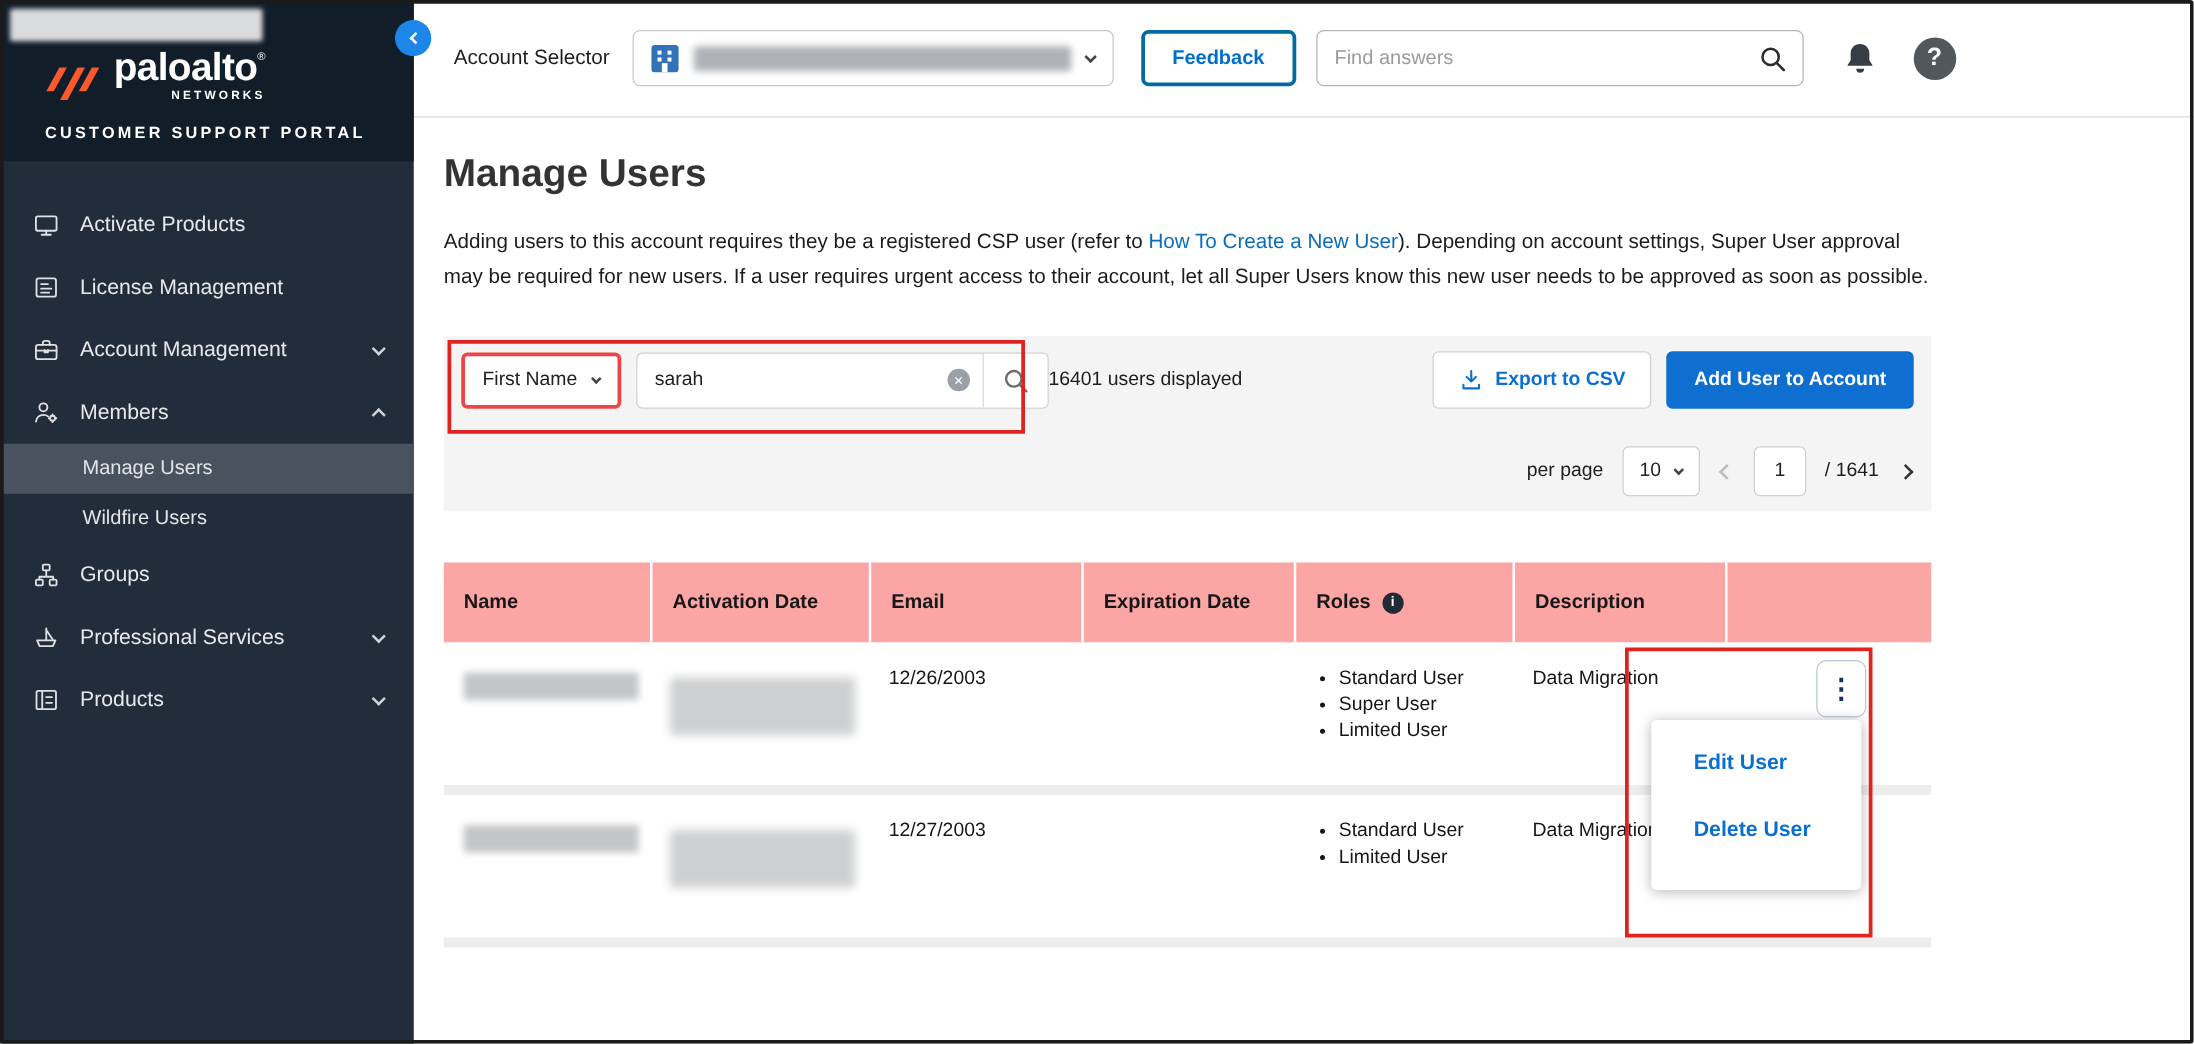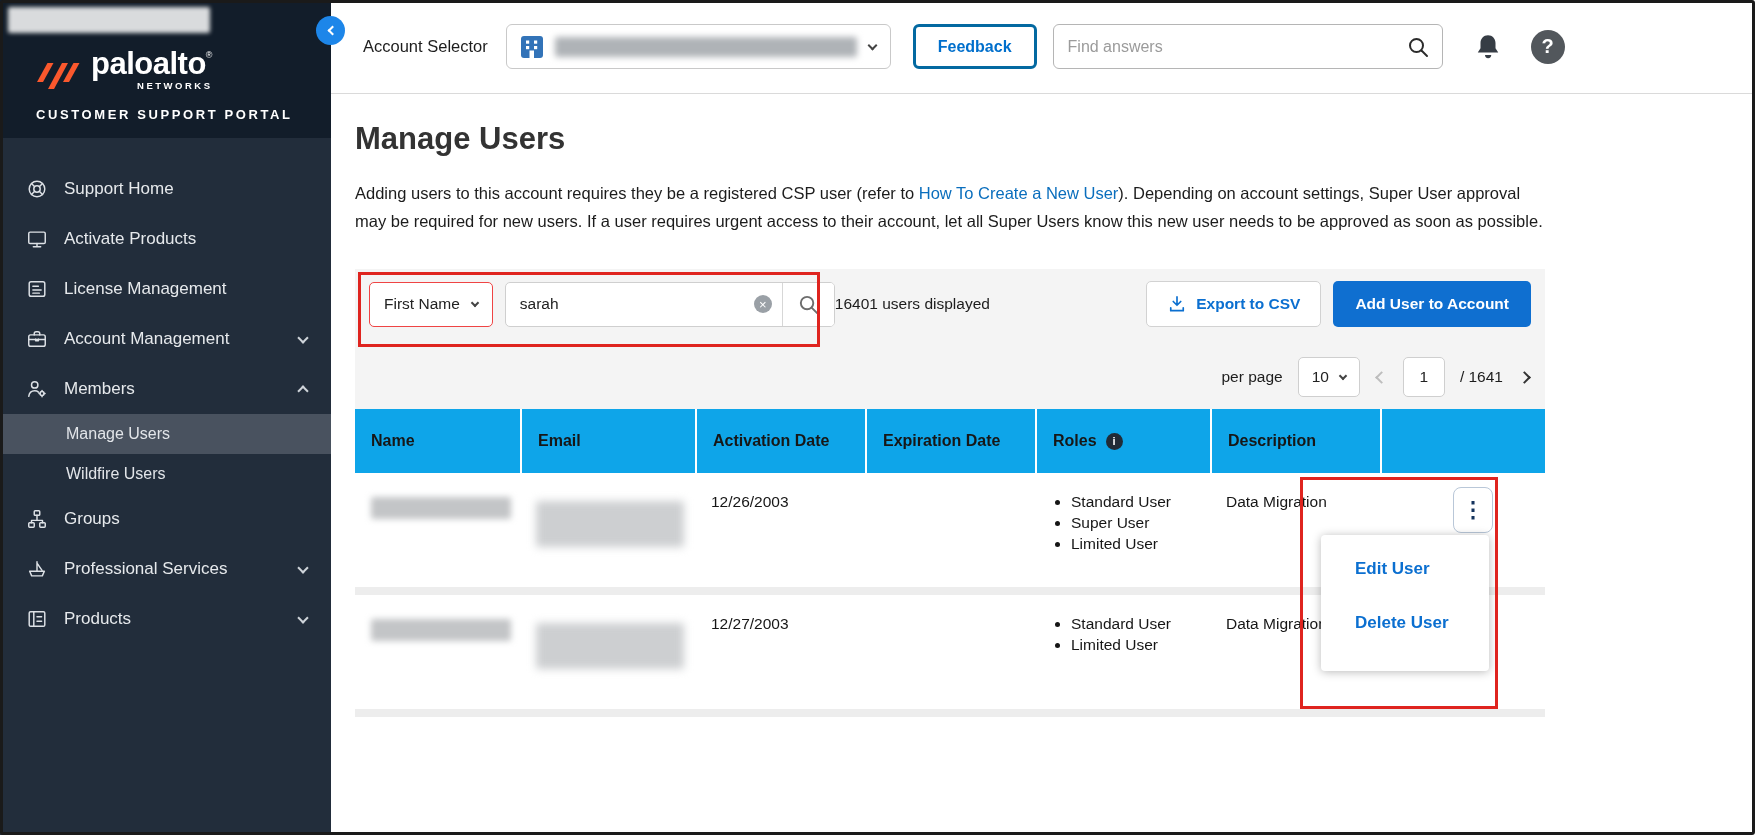--- a/index.html
+++ b/index.html
@@ -10,21 +10,21 @@
   .chev {display:inline-block; width:8px; height:8px; border-right:2px solid currentColor; border-bottom:2px solid currentColor;}
   .chev.down {transform:rotate(45deg); margin-top:-3px;}
   .chev.up {transform:rotate(-135deg); margin-top:3px;}
   .chev.left {transform:rotate(135deg);}
   .chev.right {transform:rotate(-45deg);}
 
   
   .sidebar {position:absolute; left:0; top:0; bottom:0; width:331px; background:#222d3b; z-index:5;}
   .sidebar-header {background:#121d2a; padding:40px 0 16px 0; position:relative;}
   .top-redact {position:absolute; left:8px; top:7px; width:202px; height:26px; background:#d9dbdd; filter:blur(2px); border-radius:2px;}
-  .logo-row {display:flex; align-items:flex-end; gap:9px; padding-left:36px;margin-top:10px;}
+  .logo-row {display:flex; align-items:flex-end; gap:9px; padding-left:36px;}
   .logo-text {color:#fff; font-size:31px; font-weight:bold; letter-spacing:-0.5px; line-height:0.9;}
   .logo-reg {color:#fff; font-size:9px; vertical-align:top;}
   .logo-networks {color:#fff; font-size:9.5px; font-weight:bold; letter-spacing:2.5px; text-align:right; margin-top:2px;}
   .portal-label {color:#fff; font-size:13px; font-weight:bold; letter-spacing:2.6px; padding:16px 0 0 36px;}
   .nav {padding-top:26px;}
   .nav-item {display:flex; align-items:center; gap:16px; padding:14px 24px 14px 26px; color:#e6e9ec; font-size:17px; cursor:pointer;}
   .nav-item .chev {color:#cfd4da; margin-left:auto;}
   .nav-item .ext-wrap {margin-left:auto; display:flex;}
   .subnav .sub-item {padding:11px 20px 11px 66px; color:#e2e5e9; font-size:16px; cursor:pointer;}
   .subnav .sub-item.selected {background:#49525f;}
@@ -52,21 +52,21 @@
 
   
   .content {position:absolute; left:331px; top:95px; right:0; bottom:0; padding:26px 0 0 24px; overflow:hidden; background:#fff;}
   .content-inner {width:1190px; position:relative;}
   .page-title {font-size:31px; font-weight:600; color:#333;}
   .intro {margin-top:22px; font-size:16.5px; color:#1c1c1c; line-height:1.7;}
   .intro a {color:#0a6ebd; text-decoration:none;}
 
   .panel {margin-top:34px; background:#f4f4f4; height:140px; position:relative; padding:10px 14px;}
   .panel-row1 {display:flex; align-items:center; height:46px; margin-top:2px;}
-  .filter-dd {height:45px; background:#fff; border:1px solid #ef4444; border-radius:5px; display:flex; align-items:center; gap:12px; padding:0 14px; font-size:15.5px; color:#222; cursor:pointer; font-family:inherit;}
+  .filter-dd {height:45px; background:#fff; border:3px solid #ef4444; border-radius:5px; display:flex; align-items:center; gap:12px; padding:0 14px; font-size:15.5px; color:#222; cursor:pointer; font-family:inherit;}
   .filter-dd .chev {width:6px; height:6px; color:#444;}
   .search-box {margin-left:12px; width:330px; height:45px; background:#fff; border:1px solid #cfcfcf; border-radius:5px; display:flex; align-items:center; overflow:hidden;}
   .search-box input {flex:1; border:none; outline:none; padding:0 14px; font-size:15.5px; color:#222; font-family:inherit; min-width:0;}
   .clear-btn {width:18px; height:18px; border-radius:50%; background:#9aa0a6; color:#fff; font-size:13px; line-height:17px; text-align:center; border:none; margin-right:10px; cursor:pointer; flex:0 0 auto; padding:0;}
   .search-btn {width:52px; height:100%; border:none; border-left:1px solid #d7d7d7; background:#fff; display:flex; align-items:center; justify-content:center; cursor:pointer; flex:0 0 auto;}
   .search-btn .mag {stroke:#6d6d6d; width:23px; height:23px;}
   .users-count {font-size:15.5px; color:#1d1d1d; white-space:nowrap;}
   .export-btn {margin-left:auto; height:46px; padding:0 20px; background:#fff; border:1px solid #d2d2d2; border-radius:5px; color:#0b6fd0; font-weight:bold; font-size:15.5px; display:flex; align-items:center; gap:9px; cursor:pointer; font-family:inherit;}
   .dl {width:20px; height:20px; stroke:#0b6fd0; fill:none; stroke-width:2; stroke-linecap:round; stroke-linejoin:round;}
   .add-btn {margin-left:12px; height:46px; padding:0 22px; background:#0f6fd0; border:none; border-radius:5px; color:#fff; font-weight:bold; font-size:15.5px; cursor:pointer; font-family:inherit;}
@@ -79,21 +79,21 @@
   .pg-prev .chev,.pg-next .chev {width:9px; height:9px;}
   .pg-box {width:42px; height:40px; background:#fff; border:1px solid #cfcfcf; border-radius:5px; text-align:center; font-size:15.5px; color:#222; font-family:inherit;}
   .pg-total {font-size:15.5px; color:#1d1d1d; white-space:nowrap;}
 
   .annotation {position:absolute; border:3px solid #df241f; pointer-events:none;}
   .anno-1 {left:3px; top:3px; width:462px; height:75px; z-index:8;}
   .anno-2 {left:-80px; top:4px; width:198px; height:232px; z-index:25;}
 
   
   .grid {display:grid; grid-template-columns:165px 175px 170px 170px 175px 170px 1fr;}
-  .thead {background:#0ea5e9; height:64px;}
+  .thead {background:#fca5a5; height:64px;margin-top:41px;}
   .thead .cell {display:flex; align-items:center; gap:9px; padding:0 16px; font-size:16px; font-weight:bold; color:#171717;}
   .thead .cell + .cell {border-left:2px solid #fff;}
   .info-i {width:17px; height:17px; border-radius:50%; background:#212b37; color:#fff; font-size:11px; font-weight:bold; display:inline-flex; align-items:center; justify-content:center;}
   .trow {background:#fff; min-height:122px; border-bottom:8px solid #ededed;}
   .trow .cell {padding:20px 16px 0; font-size:15.5px; color:#161616;}
   .roles-list {margin:0; padding-left:20px; list-style:disc;}
   .roles-list li {margin-bottom:3px;}
   .name-redact {width:140px; height:22px; background:#c3c5c7; filter:blur(3px); border-radius:2px; margin-top:4px;}
   .email-redact {width:148px; height:46px; background:#cdcfd1; filter:blur(4px); border-radius:2px; margin-top:8px;}
   .cell-actions {position:relative; display:flex; justify-content:flex-end; padding:14px 52px 0 0 !important;}
@@ -119,28 +119,20 @@
         <div><span class="logo-text">paloalto</span><span class="logo-reg">®</span></div>
         <div class="logo-networks">NETWORKS</div>
       </div>
     </div>
     <div class="portal-label">CUSTOMER SUPPORT PORTAL</div>
   </div>
 
   <div class="nav">
     <div class="nav-item">
       <svg class="icn" viewBox="0 0 24 24">
-          <circle cx="12" cy="12" r="8.5"></circle>
-          <circle cx="12" cy="12" r="3.5"></circle>
-          <path d="M6 6l3.5 3.5M18 6l-3.5 3.5M6 18l3.5-3.5M18 18l-3.5-3.5"></path>
-        </svg>
-      <span>Support Home</span>
-    </div>
-    <div class="nav-item">
-      <svg class="icn" viewBox="0 0 24 24">
           <rect x="3" y="4.5" width="18" height="12.5" rx="1.5"></rect>
           <path d="M12 17v3.5M8 20.5h8"></path>
         </svg>
       <span>Activate Products</span>
     </div>
     <div class="nav-item">
       <svg class="icn" viewBox="0 0 24 24">
           <rect x="3.5" y="4" width="17" height="16" rx="2"></rect>
           <path d="M7.5 9h6M7.5 13h9M7.5 16.5h7"></path>
         </svg>
@@ -276,22 +268,22 @@
         <input class="pg-box" type="text" value="1" style="">
         <span class="pg-total">/ 1641</span>
         <button class="pg-next">
             <span class="chev right"></span>
           </button>
       </div>
     </section>
 
     <div class="grid thead">
       <div class="cell">Name</div>
+      <div class="cell">Activation Date</div>
       <div class="cell">Email</div>
-      <div class="cell">Activation Date</div>
       <div class="cell">Expiration Date</div>
       <div class="cell">
         <span>Roles</span>
         <span class="info-i">i</span>
       </div>
       <div class="cell">Description</div>
       <div class="cell"></div>
     </div>
 
     <div class="grid trow">

